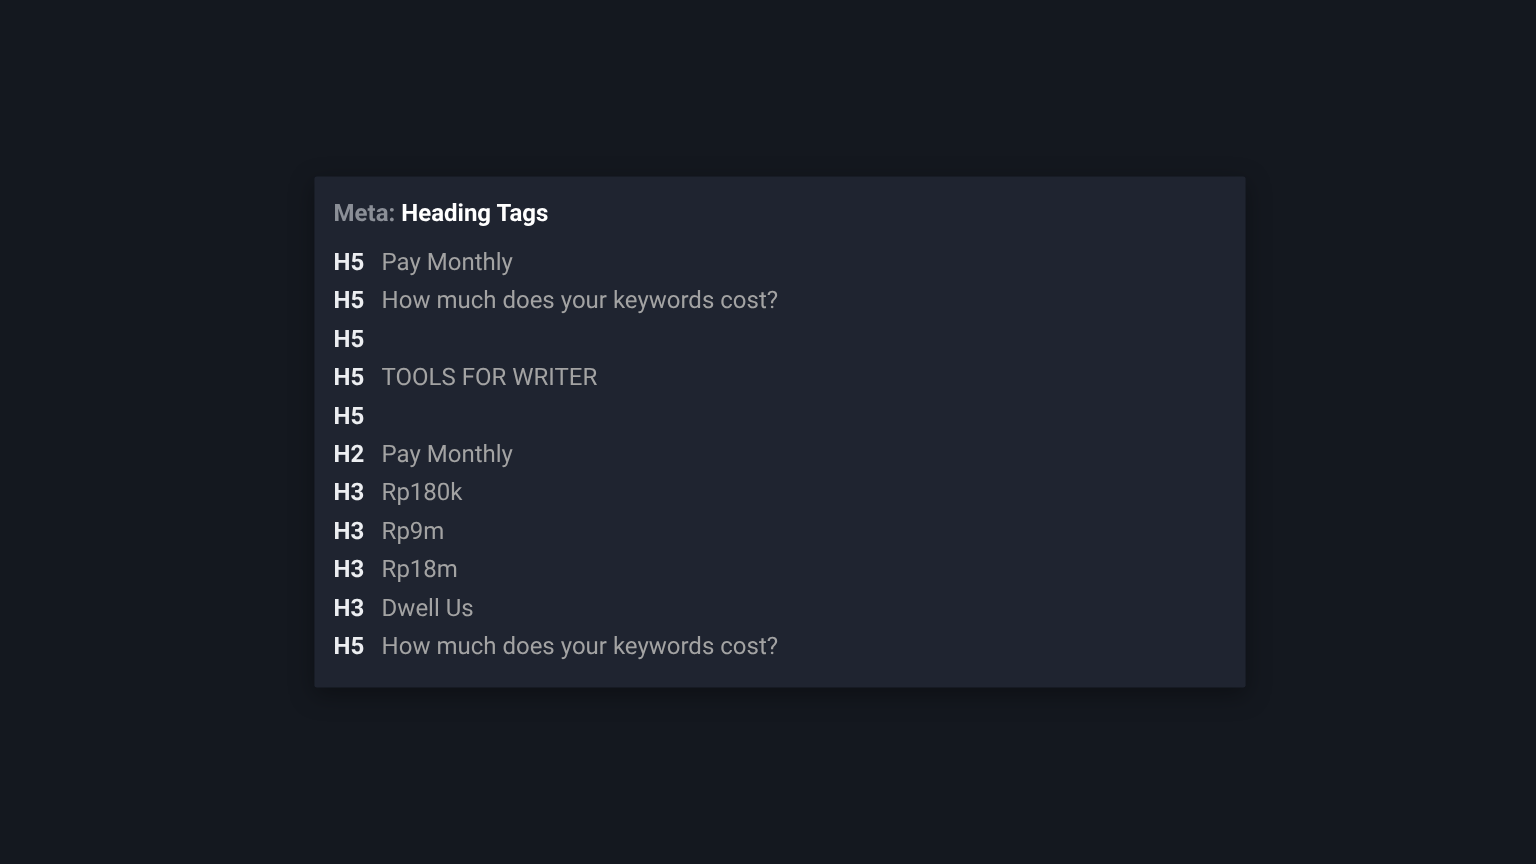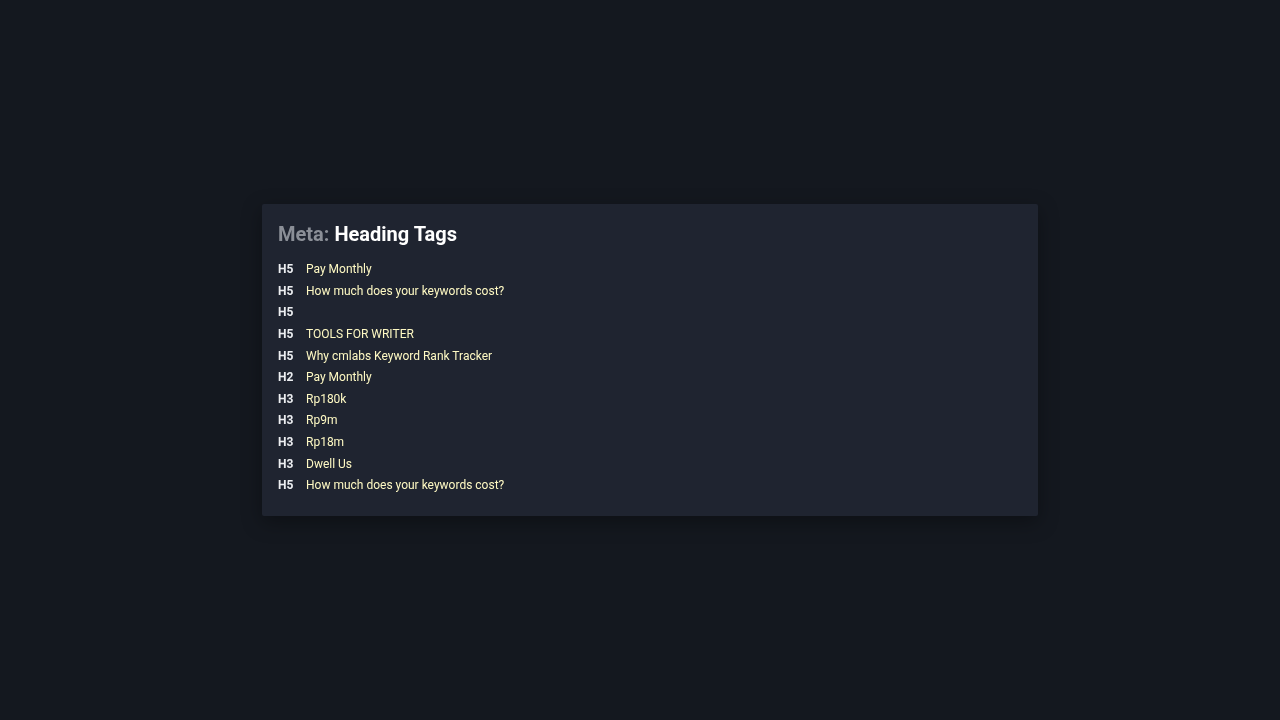--- a/index.html
+++ b/index.html
@@ -36,32 +36,32 @@
       font-weight: 700;
     }
     .rows {
       display: flex;
       flex-direction: column;
       gap: 6px;
     }
     .row {
       display: flex;
       align-items: center;
-      gap: 4px;
-      font-size: 12px;
+      gap: 16px;
+      font-size: 20px;
       line-height: 1.3;
     }
     .tag {
       color: #eceef1;
       font-weight: 700;
       width: 24px;
       flex-shrink: 0;
     }
     .text {
-      color: #fef9c3;
+      color: #a3a3a3;
       font-weight: 400;
     }
   </style>
 </head>
 <body>
 
 <div class="panel">
   <h2 class="panel-title">
     <span class="meta-label">Meta: </span><span>Heading Tags</span>
   </h2>
@@ -76,21 +76,20 @@
     </div>
     <div class="row">
       <span class="tag">H5</span>
     </div>
     <div class="row">
       <span class="tag">H5</span>
       <span class="text">TOOLS FOR WRITER</span>
     </div>
     <div class="row">
       <span class="tag">H5</span>
-      <span class="text">Why cmlabs Keyword Rank Tracker</span>
     </div>
     <div class="row">
       <span class="tag">H2</span>
       <span class="text">Pay Monthly</span>
     </div>
     <div class="row">
       <span class="tag">H3</span>
       <span class="text">Rp180k</span>
     </div>
     <div class="row">

